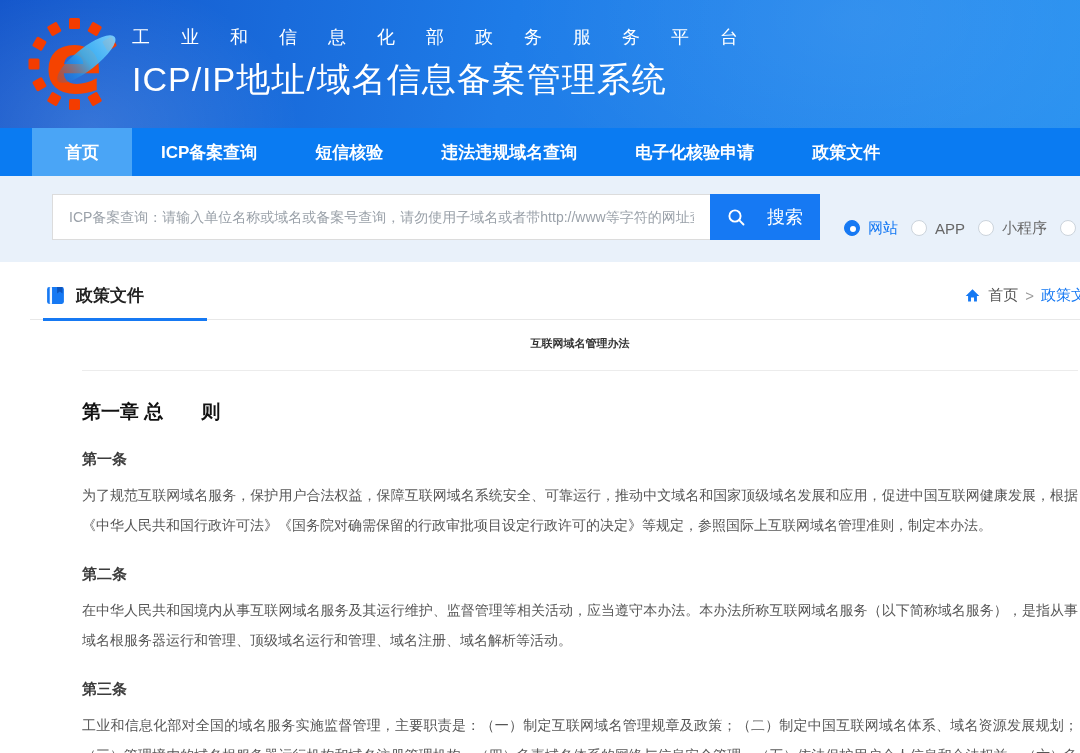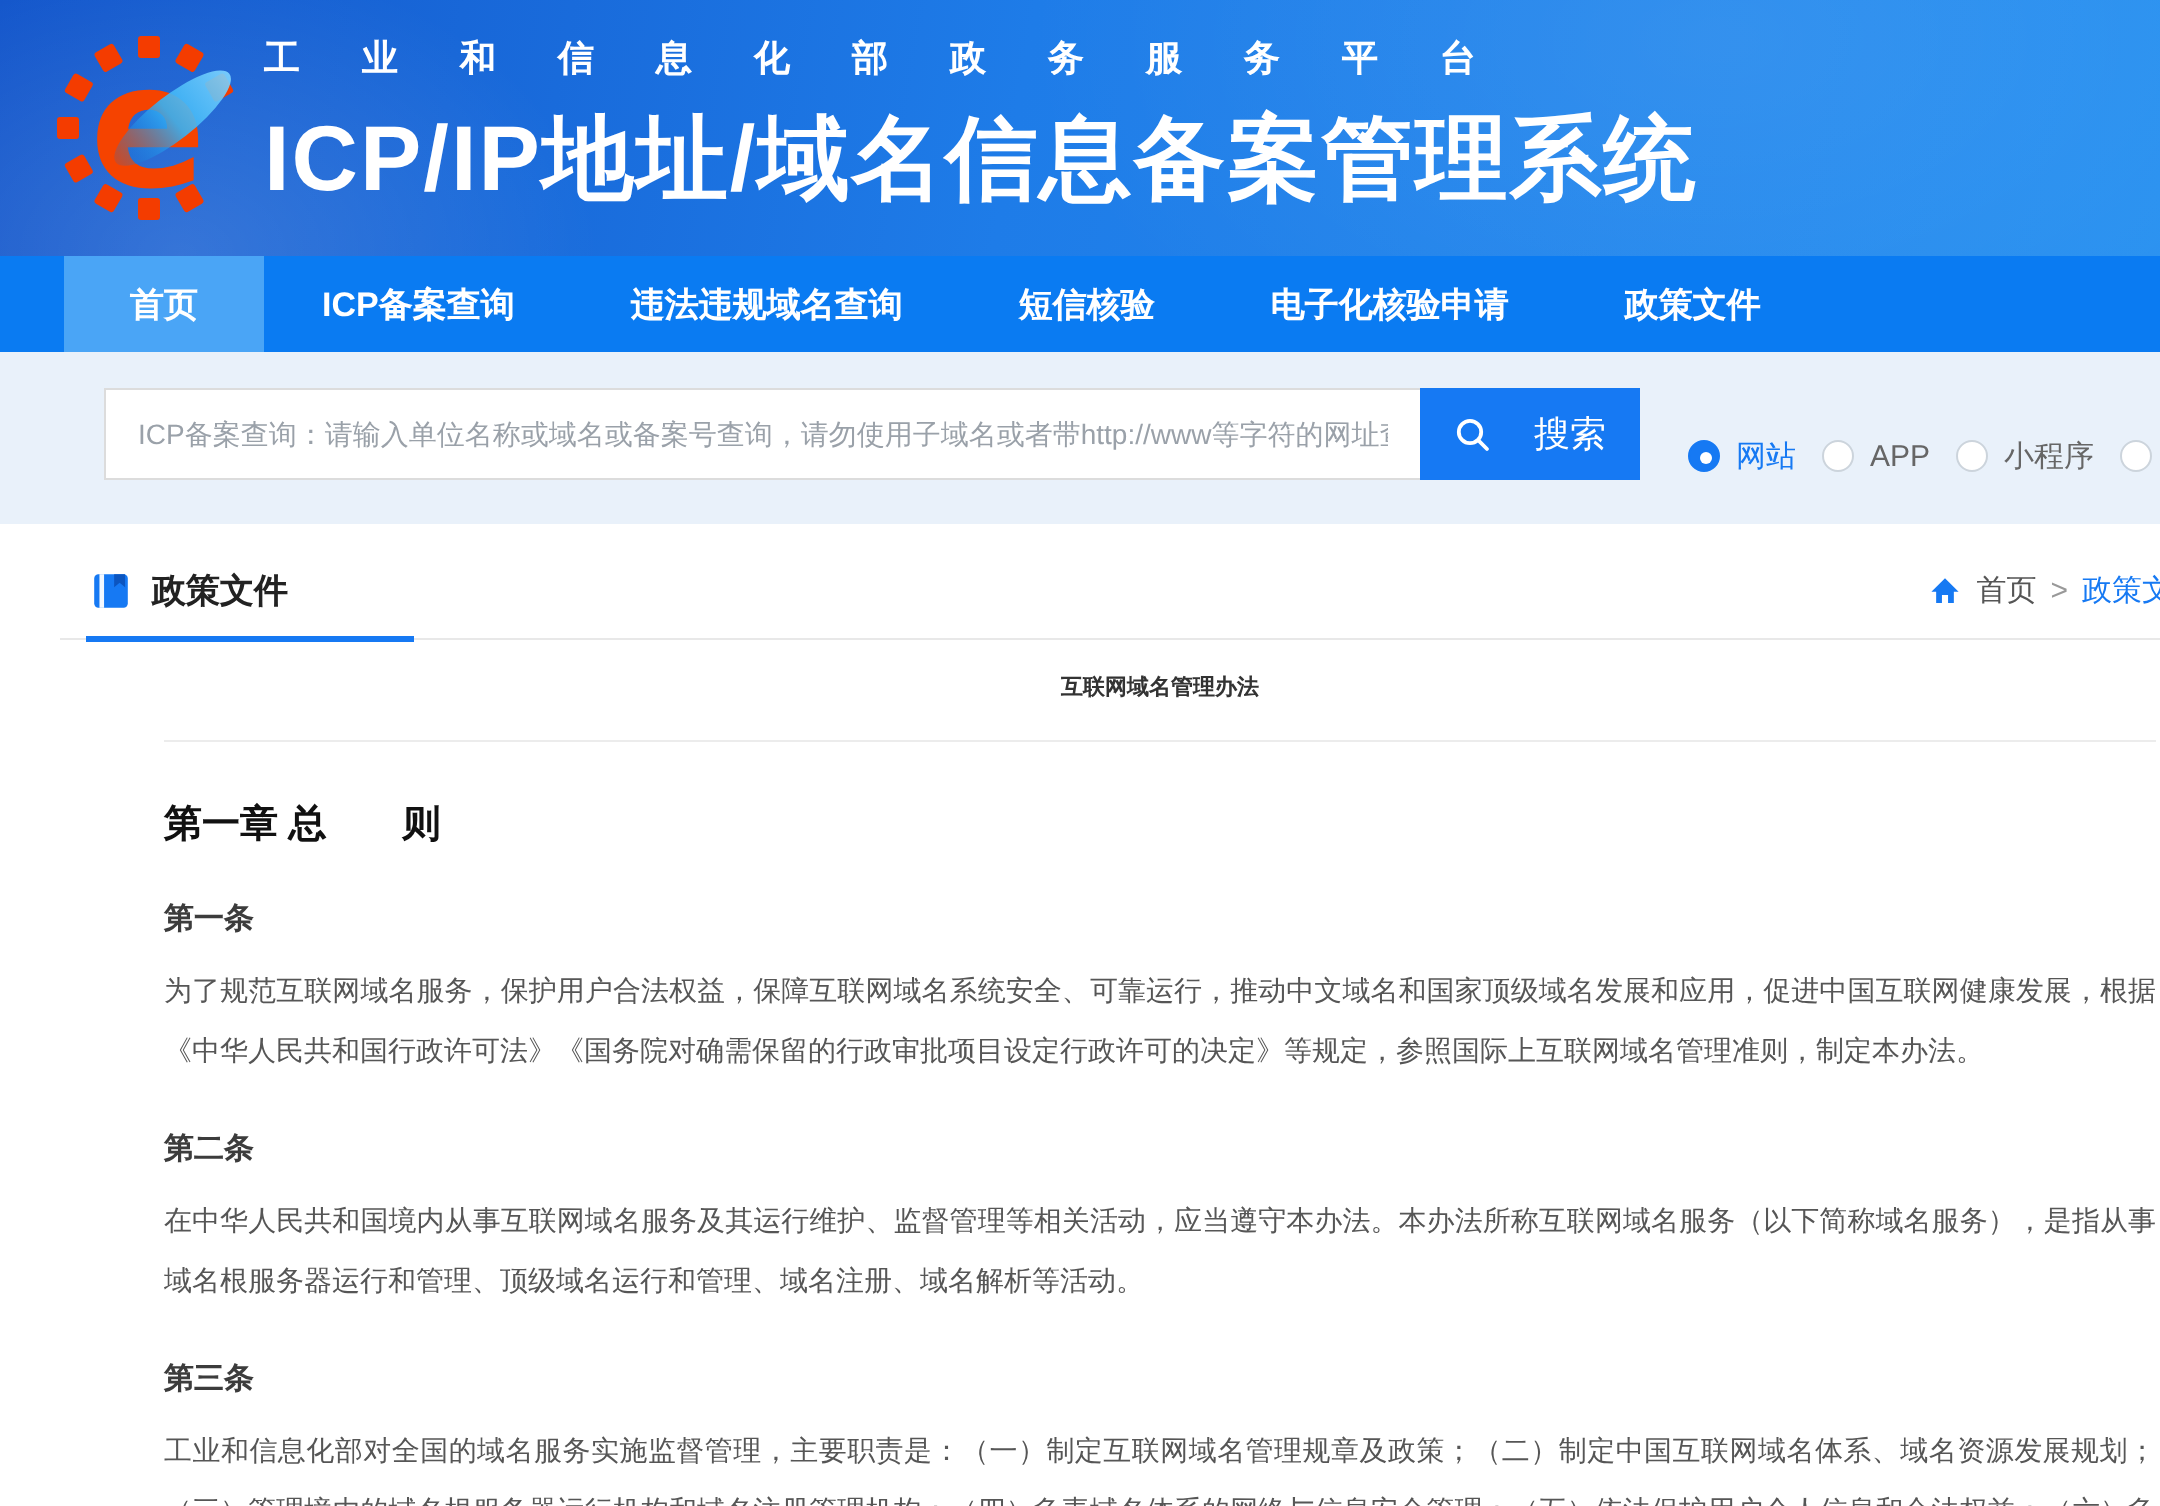--- a/index.html
+++ b/index.html
@@ -13,22 +13,22 @@
     display:flex; align-items:center; padding-left:28px; }
   .site-header::before { content:""; position:absolute; left:-120px; bottom:-150px;
     width:420px; height:300px; border-radius:50%;
     background:radial-gradient(closest-side, rgba(255,255,255,.14), rgba(255,255,255,0)); }
   .site-header::after { content:""; position:absolute; right:-80px; top:-180px;
     width:700px; height:400px; border-radius:50%;
     background:radial-gradient(closest-side, rgba(255,255,255,.07), rgba(255,255,255,0)); }
   .logo { width:92px; height:104px; flex:0 0 auto; position:relative; z-index:2; }
   .titles { margin-left:12px; z-index:2; }
   .platform-name { color:#fff; font-size:18px; letter-spacing:31px; white-space:nowrap;
-    font-weight:bold; margin-bottom:8px; }
-  .system-title { color:#fff; font-size:46px; font-weight:bold; letter-spacing:1px; white-space:nowrap; }
+    font-weight:normal; margin-bottom:8px;text-align:right; }
+  .system-title { color:#fff; font-size:34px; font-weight:normal; letter-spacing:1px; white-space:nowrap; }
 
   
   .main-nav { height:48px; background:#0a7bf2; display:flex; align-items:stretch; padding-left:32px; }
   .nav-item { color:#fff; font-size:17px; font-weight:bold; display:flex; align-items:center;
     padding:18px 29px; cursor:pointer; white-space:nowrap; }
   .nav-item.active { background:#4aa5f6; padding:0 33px; }
 
   
   .search-section { height:86px; background:#e9f1fa; display:flex; padding:18px 0 0 52px; }
   .search-box { display:flex; height:46px; }
@@ -102,22 +102,22 @@
     </div>
     <div class="titles">
       <div class="platform-name">工业和信息化部政务服务平台</div>
       <div class="system-title">ICP/IP地址/域名信息备案管理系统</div>
     </div>
   </header>
 
   <nav class="main-nav">
       <div class="nav-item active">首页</div>
       <div class="nav-item">ICP备案查询</div>
+      <div class="nav-item">短信核验</div>
       <div class="nav-item">违法违规域名查询</div>
-      <div class="nav-item">短信核验</div>
       <div class="nav-item">电子化核验申请</div>
       <div class="nav-item">政策文件</div>
     </nav>
 
   <div class="search-section">
     <div class="search-box">
       <input class="search-input" type="text" placeholder="ICP备案查询：请输入单位名称或域名或备案号查询，请勿使用子域名或者带http://www等字符的网址查询" style="">
       <button class="search-button">
         <svg width="19" height="19" viewBox="0 0 19 19">
           <circle cx="8" cy="8" r="5.6" fill="none" stroke="#fff" stroke-width="1.9"></circle>

